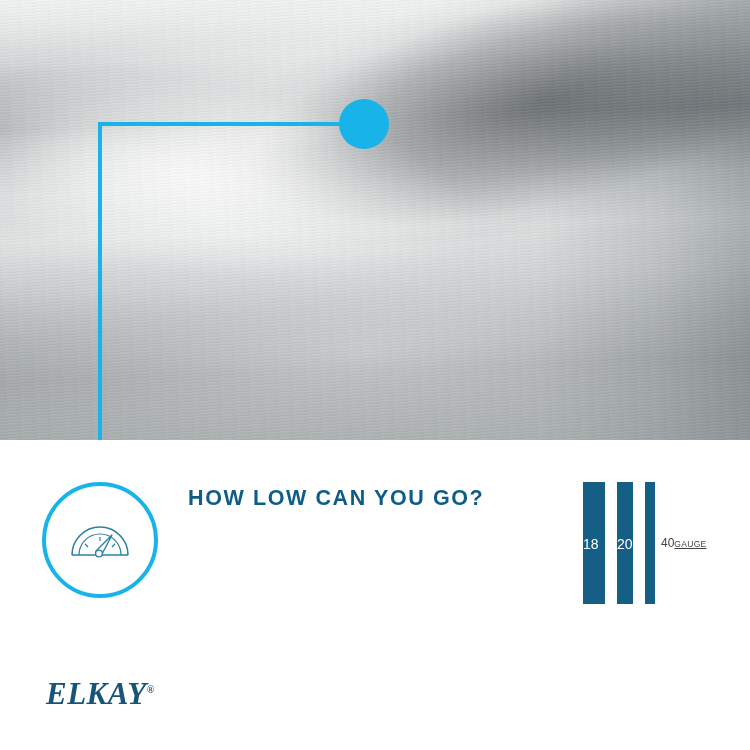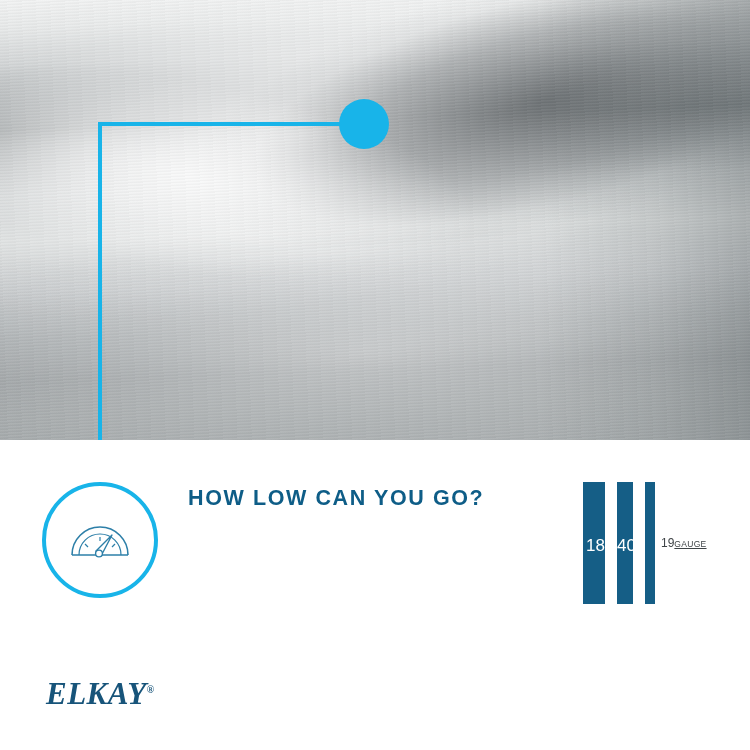--- a/index.html
+++ b/index.html
@@ -207,23 +207,23 @@
     position: absolute;
     top: 0;
     background: #155e86;
   }
   .bar.b18 { left: 0px;  width: 22px; height: 122px; }
   .bar.b20 { left: 34px; width: 16px; height: 122px; }
   .bar.b22 { left: 62px; width: 10px; height: 122px; }
 
   .bar-label {
     position: absolute;
-    font-size: 17px;
+    font-size: 14px;
     color: #ffffff;
-    text-align: right;
+    text-align: left;
   }
   .bar-label.l18 { left: 0px;  top: 54px; width: 22px; }
   .bar-label.l20 { left: 34px; top: 54px; width: 16px; }
   .bar-label.l22 {
     left: 78px;
     top: 54px;
     width: 60px;
     color: #3f4447;
     text-align: left;
     font-size: 12px;
@@ -300,23 +300,23 @@
 
     <div class="headline">HOW LOW CAN YOU GO?</div>
 
 
     <div class="bars">
       <div class="bar b18"></div>
       <div class="bar b20"></div>
       <div class="bar b22"></div>
 
       <div class="bar-label l18">18</div>
-      <div class="bar-label l20">40</div>
+      <div class="bar-label l20">20</div>
       <div class="bar-label l22">
-        <span>19</span><span class="gauge-word">GAUGE</span>
+        <span>40</span><span class="gauge-word">GAUGE</span>
       </div>
     </div>
   </div>
 
   <div class="footer">
     <div class="logo"><span>ELKAY</span><span class="reg">®</span></div>
   </div>
 
 </div>
 

